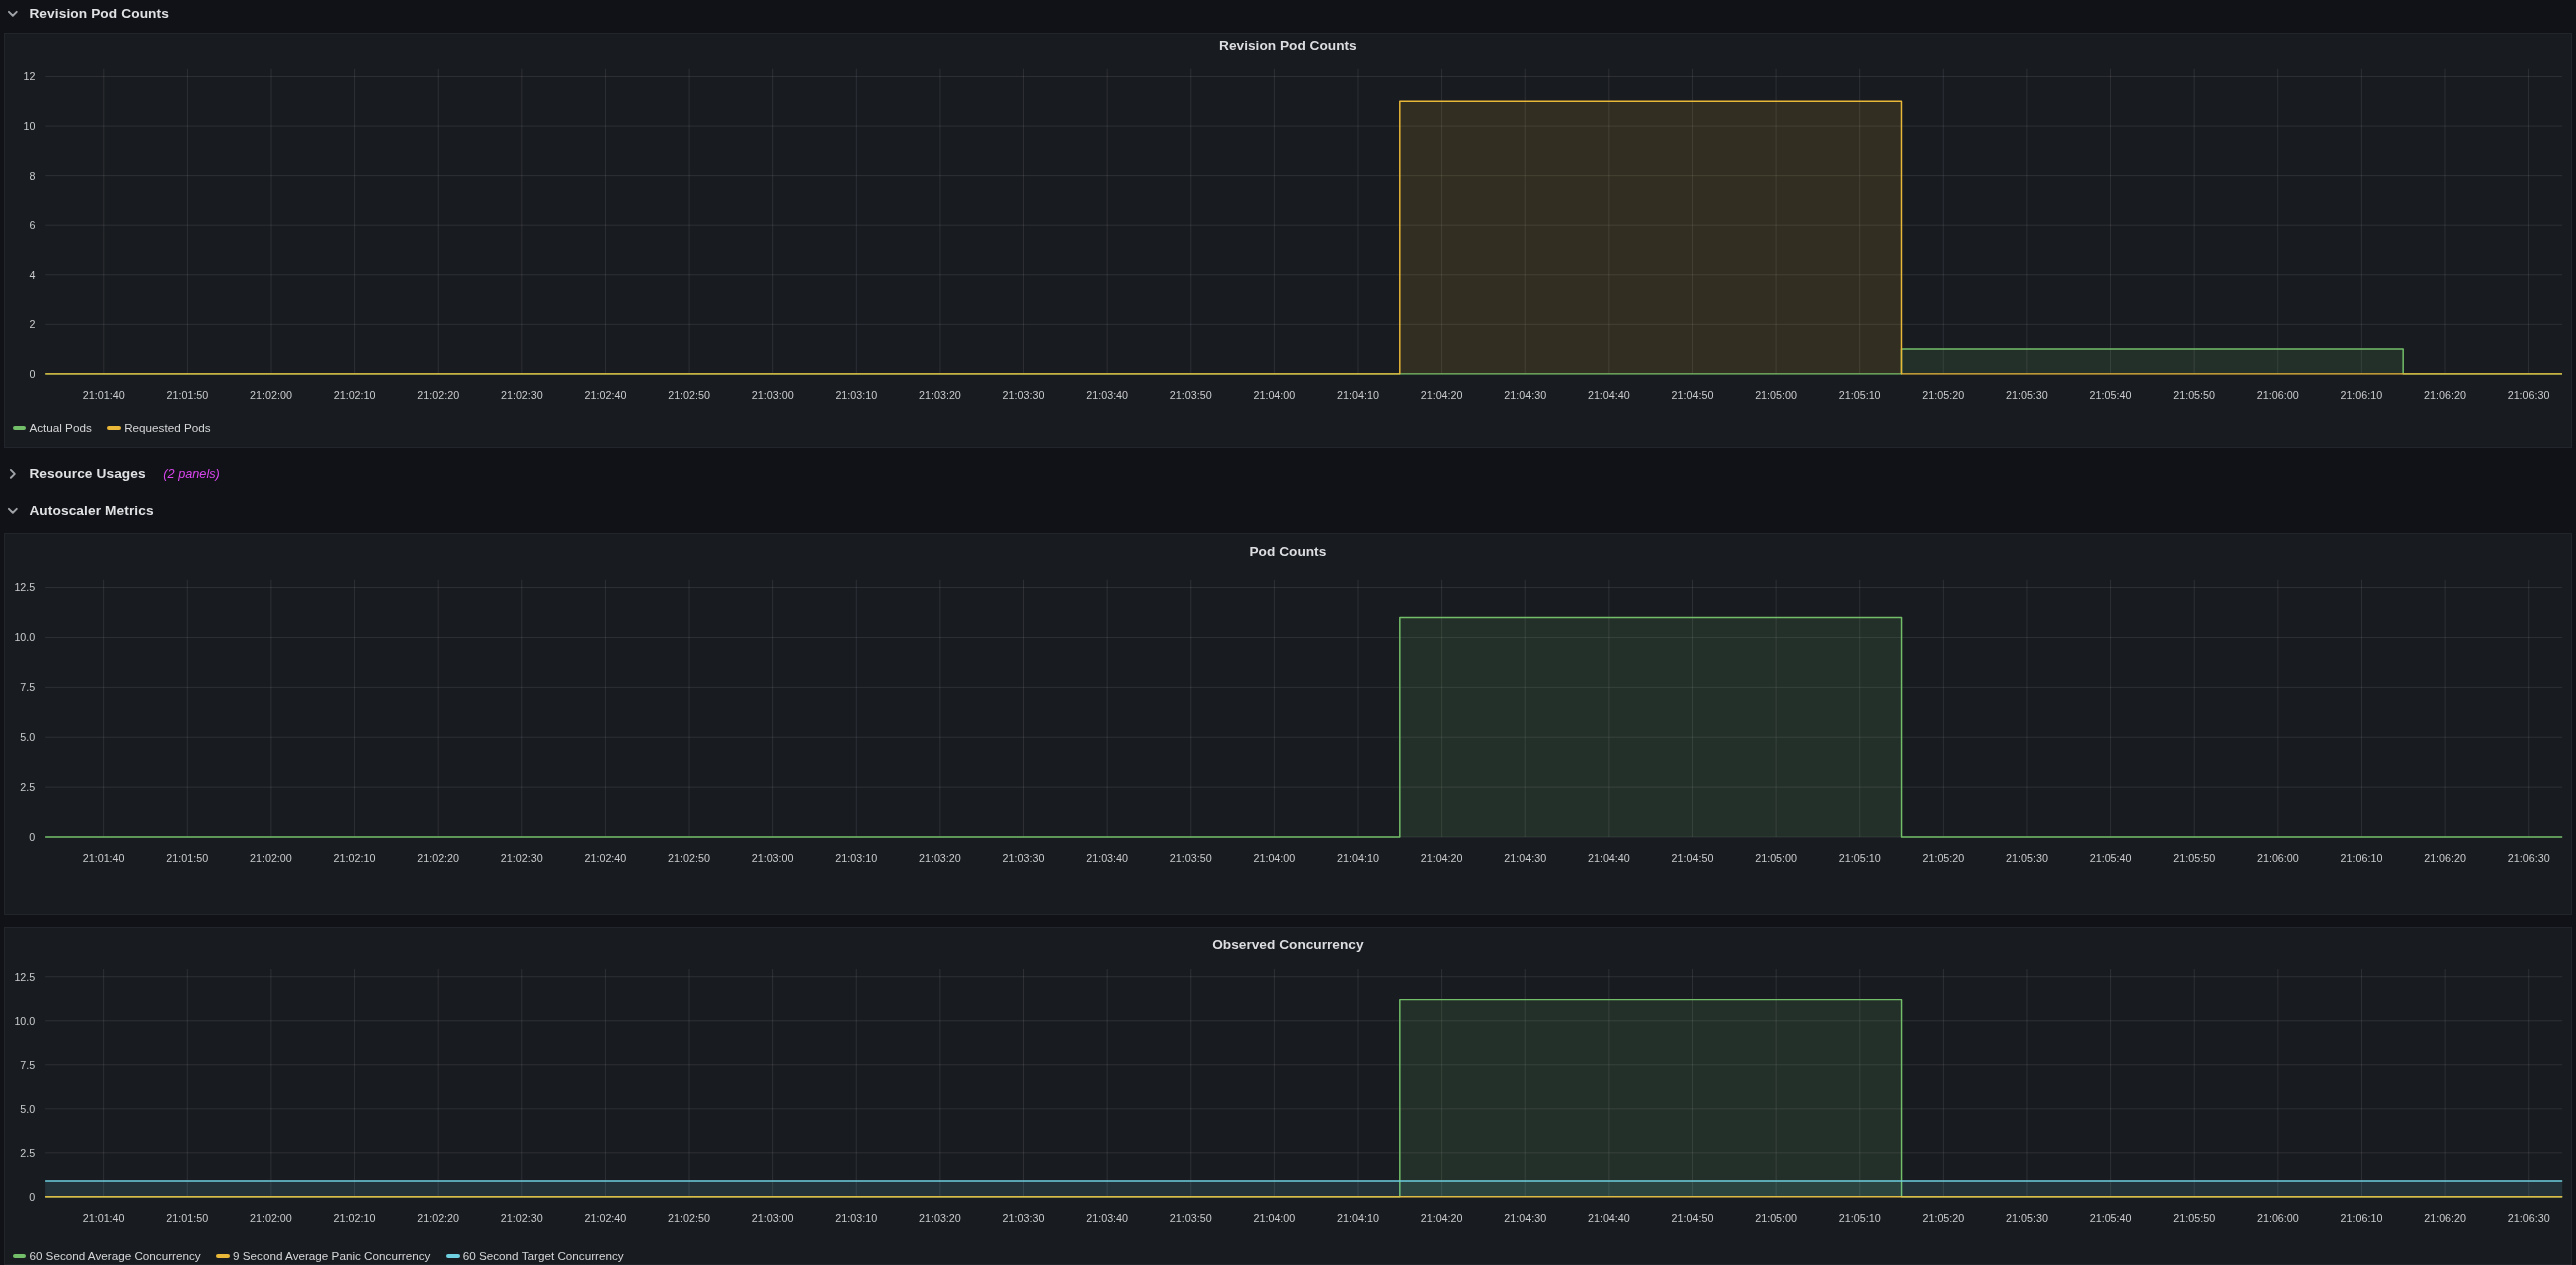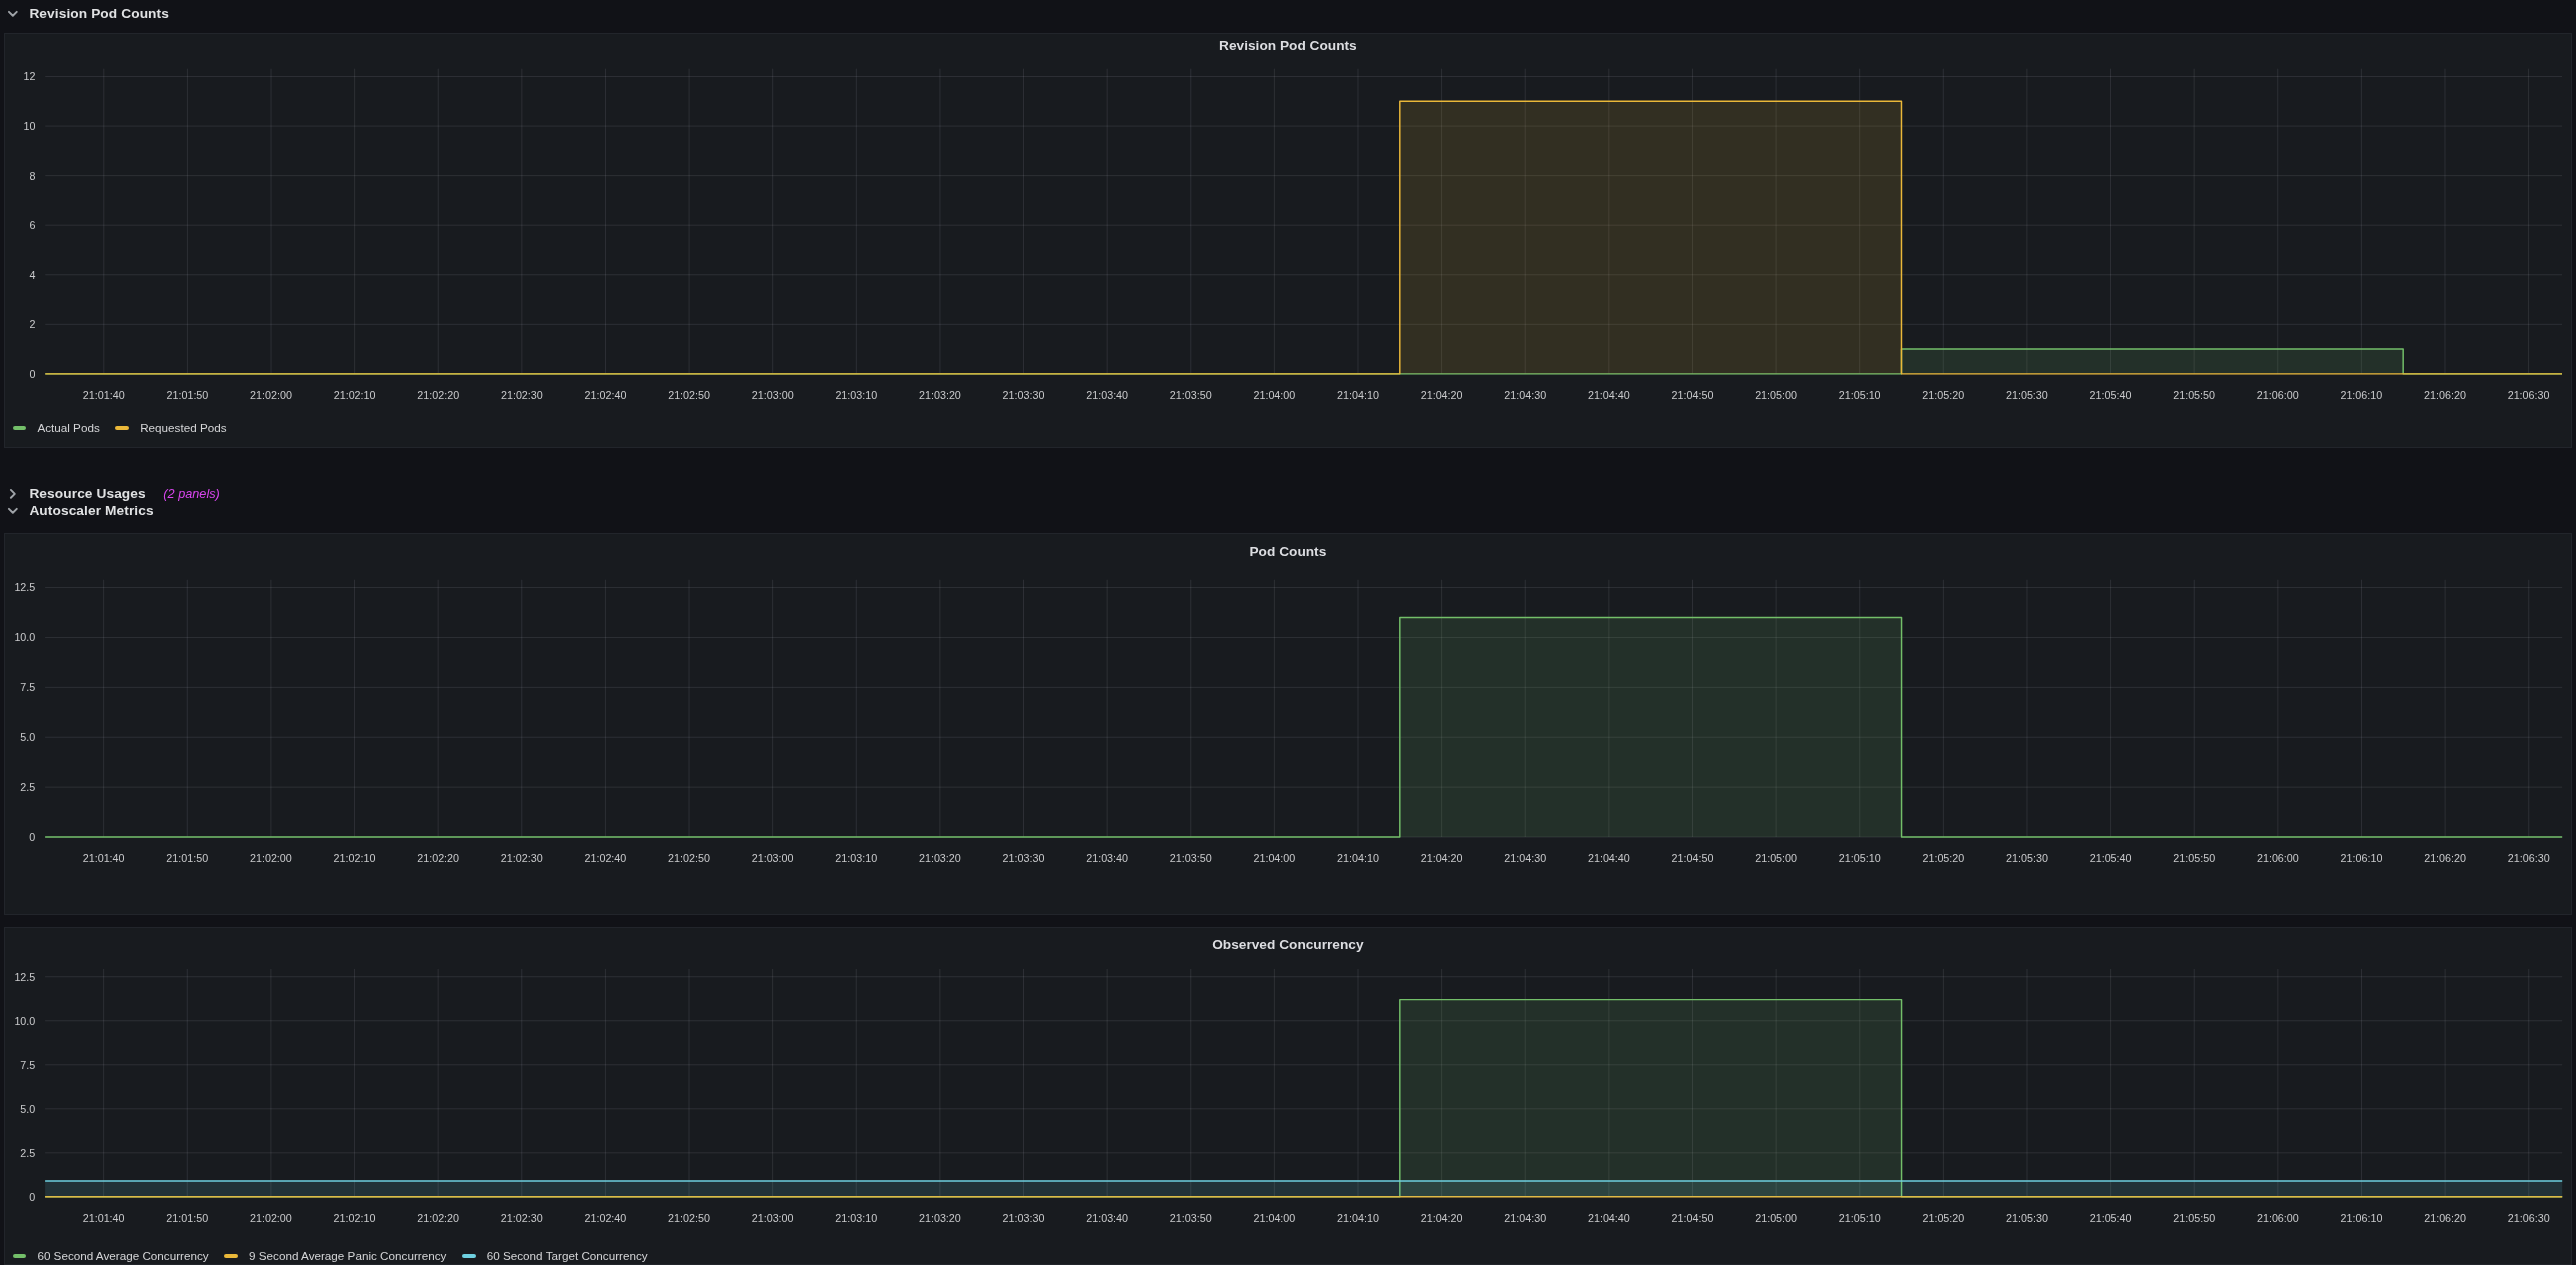--- a/index.html
+++ b/index.html
@@ -7,27 +7,27 @@
         font-family:"Liberation Sans",sans-serif;}
   .row-header{position:absolute;left:5.9px;display:flex;align-items:center;gap:9.8px;cursor:pointer;}
   .row-header .chev{display:flex;align-items:center;color:#9fa3a8;}
   .row-title{font-size:13.7px;font-weight:700;color:#e0e1e3;letter-spacing:0.1px;}
   .panel-count{font-size:12.7px;font-style:italic;color:#d946ef;margin-left:7.8px;}
   .panel{position:absolute;left:3.9px;width:2568px;background:#181b1f;border:1px solid #22252b;
          box-sizing:border-box;}
   .panel-title{text-align:center;font-size:13.7px;font-weight:600;color:#dcdde1;}
   .chart{display:block;}
   .legend{display:flex;align-items:center;gap:15.7px;padding-left:7.8px;margin-top:3.9px;}
-  .legend-item{display:flex;align-items:center;gap:11px;cursor:pointer;}
+  .legend-item{display:flex;align-items:center;gap:3px;cursor:pointer;}
   .legend-item .dash{display:inline-block;width:13.7px;height:3.9px;border-radius:2px;}
   .legend-item .lbl{font-size:11.7px;color:#d4d5d7;}
   
   #row-0{top:2px;height:23.5px;}
   #panel-0{top:33px;height:415px;}
-  #row-1{top:458px;height:31px;margin-top:20px;}
+  #row-1{top:458px;height:31px;}
   #row-2{top:495px;height:31px;align-items:center;}
   #panel-1{top:533px;height:382px;}
   #panel-2{top:927px;height:338px;}
   #panel-0 .panel-title{padding-top:3.9px;height:17.6px;}
   #panel-1 .panel-title{padding-top:9.8px;height:24.5px;}
   #panel-2 .panel-title{padding-top:8.8px;height:22.5px;}
   svg text{font-family:"Liberation Sans",sans-serif;}
 </style>
 </head>
 <body>

